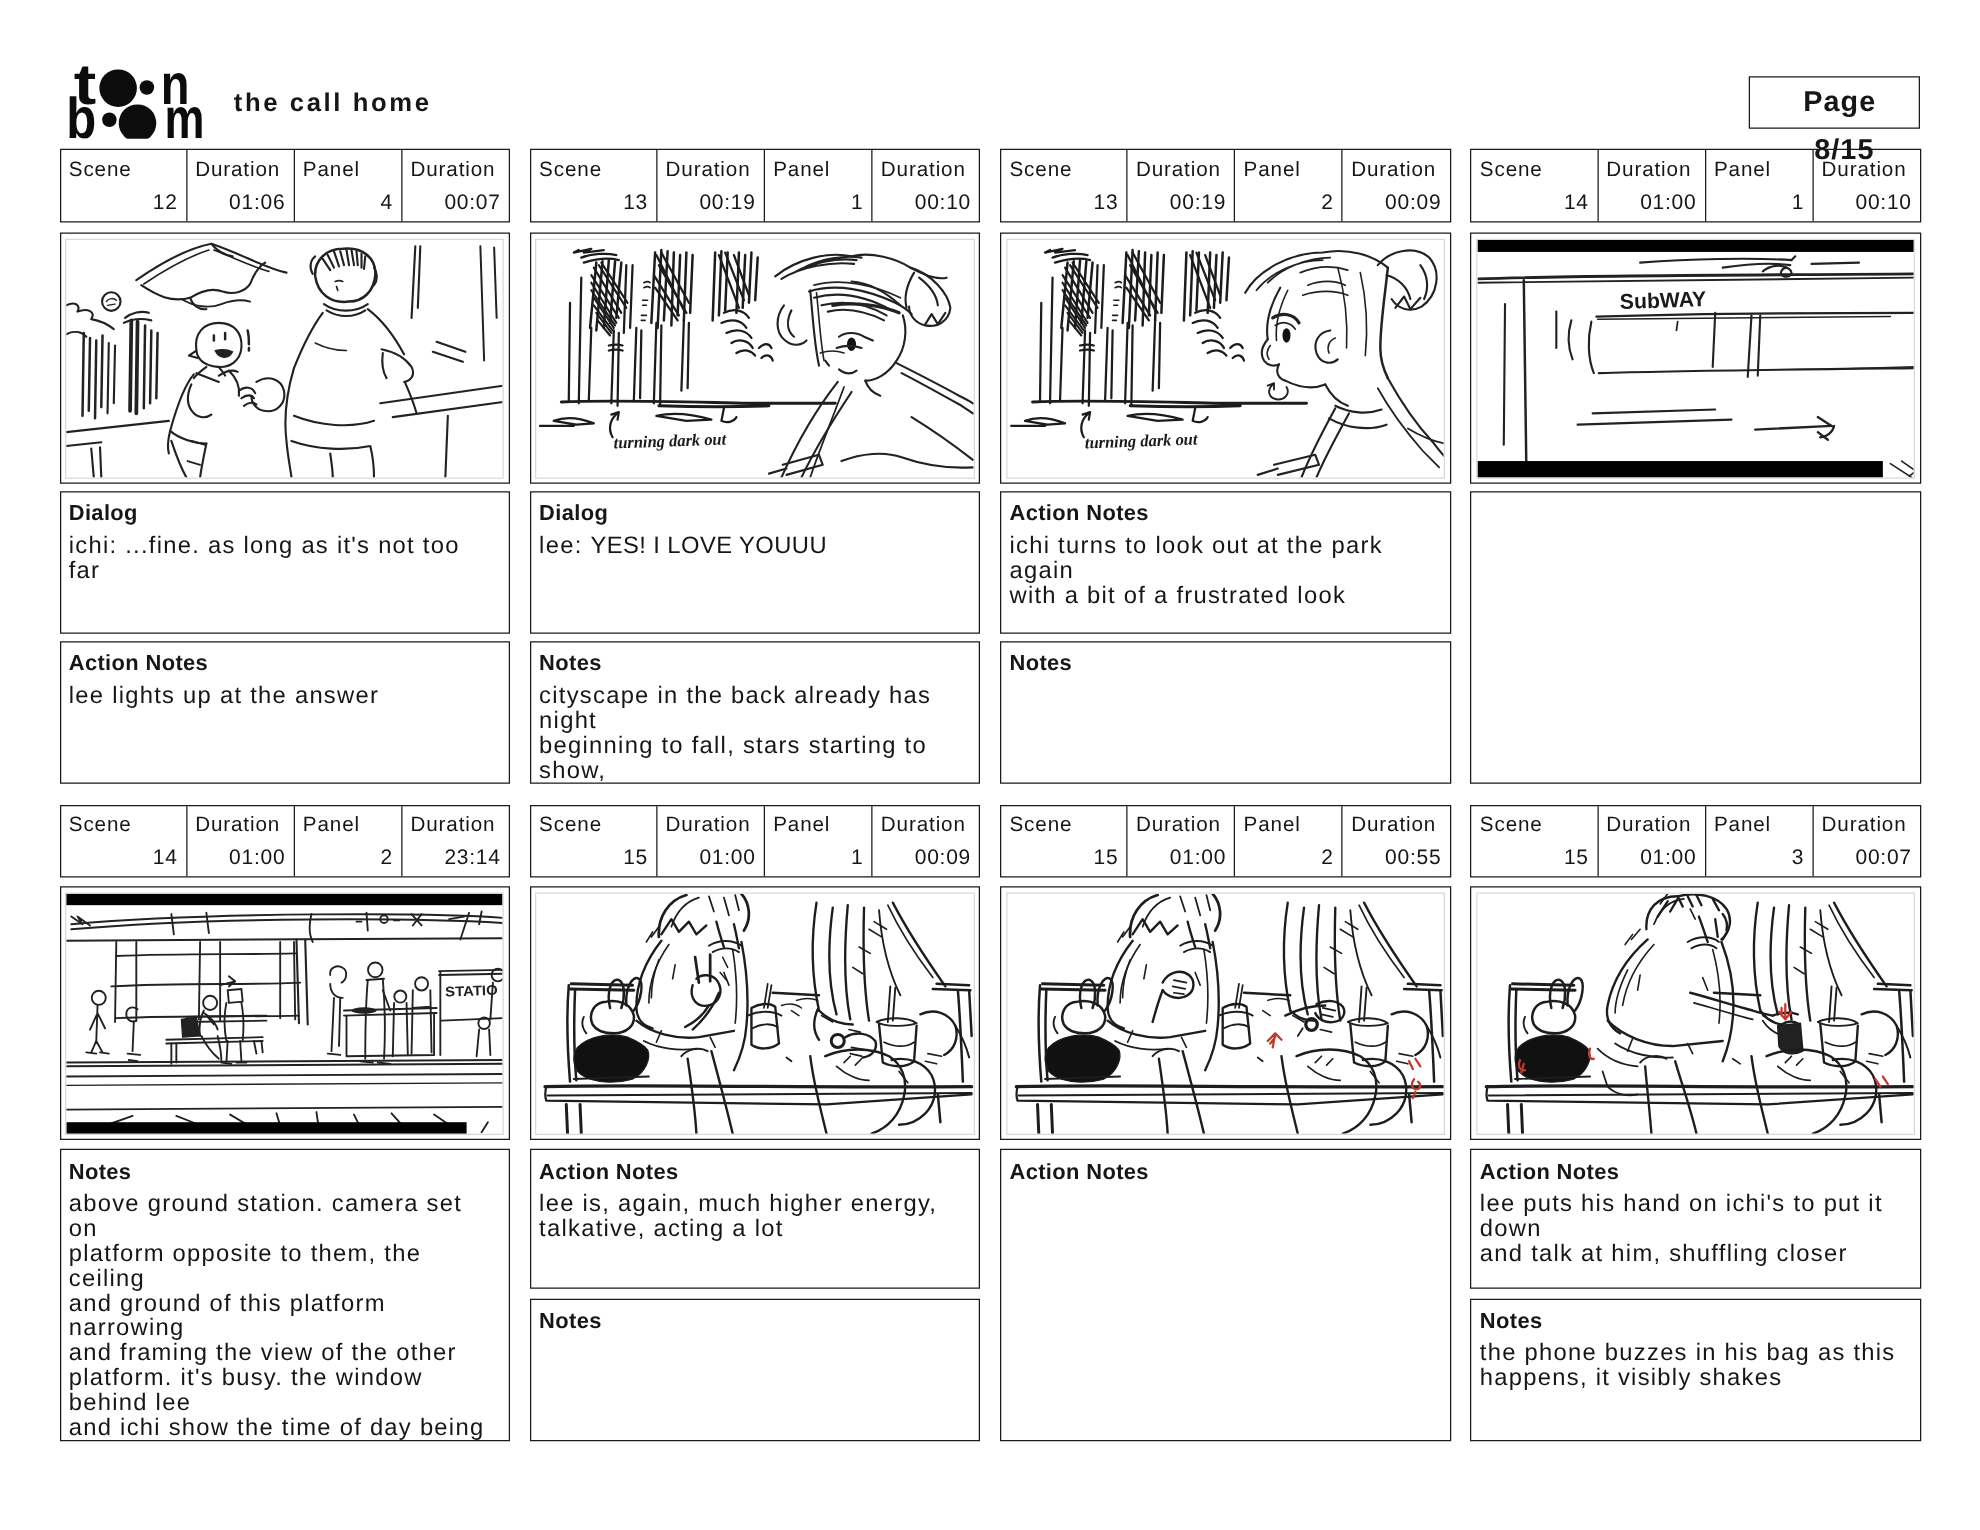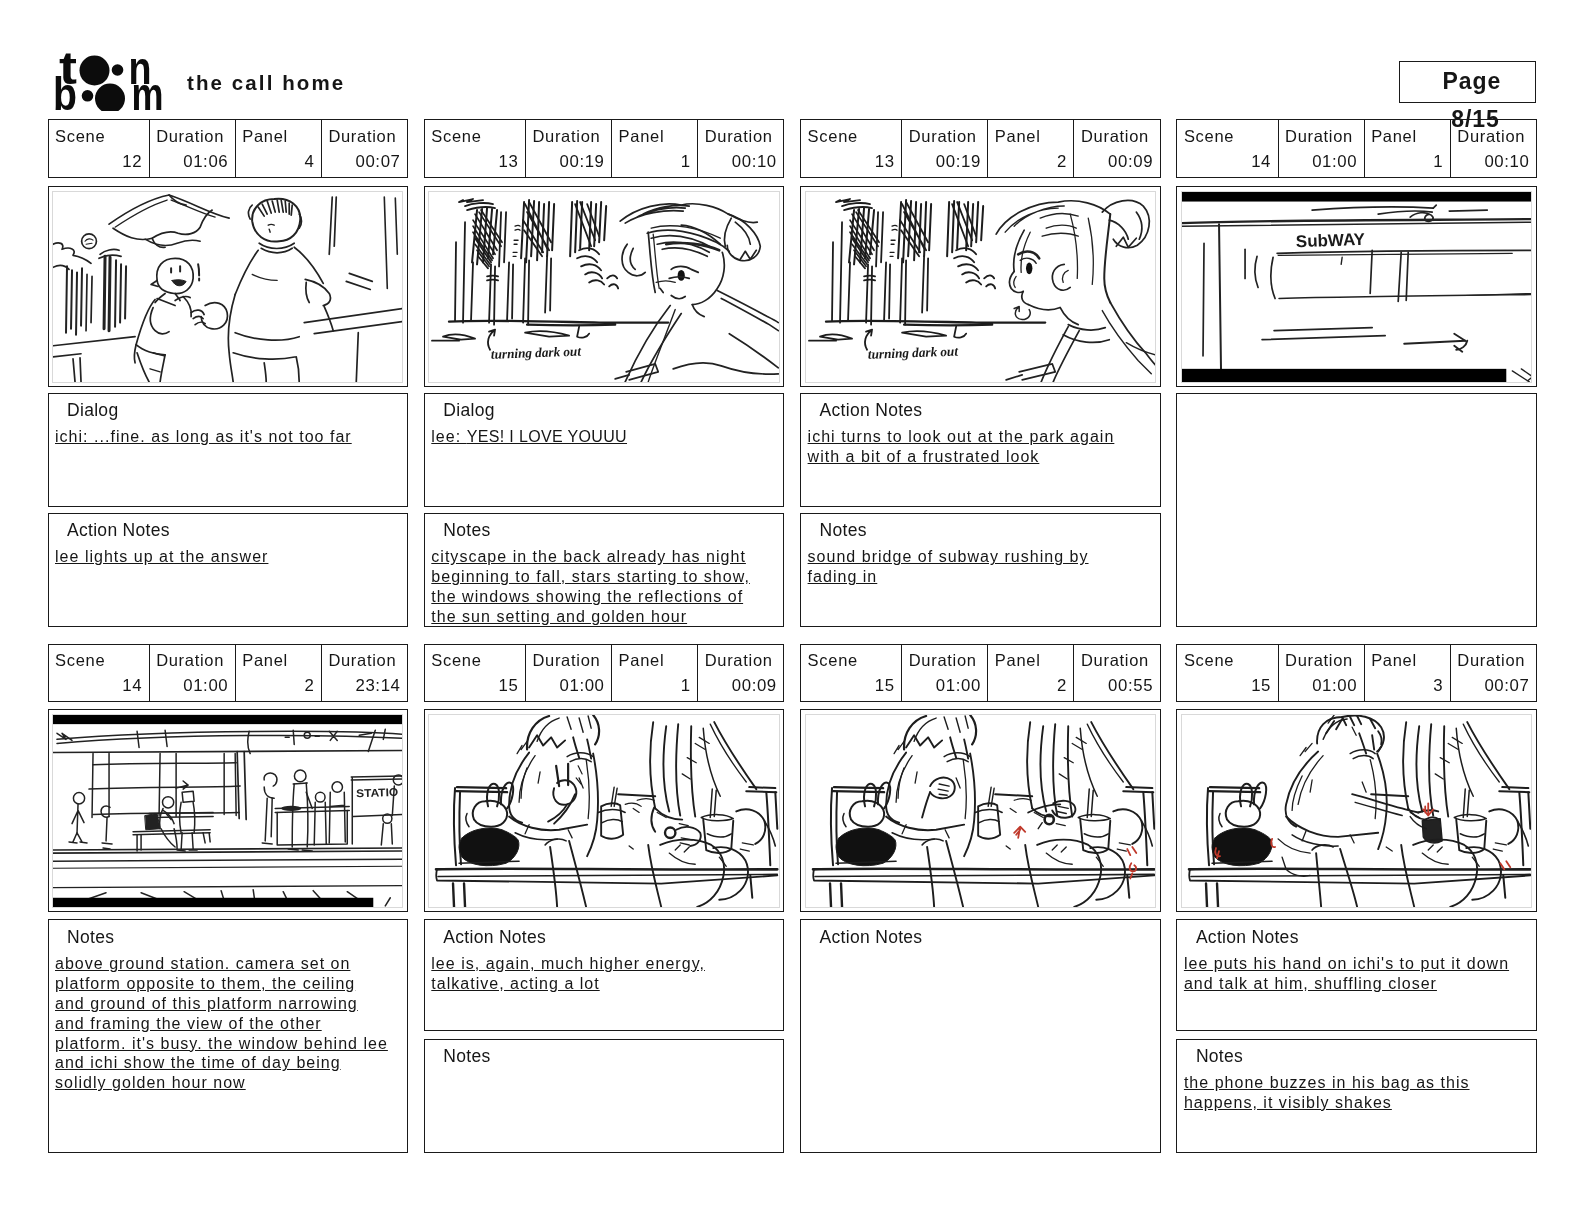--- a/index.html
+++ b/index.html
@@ -8,22 +8,22 @@
 .abs{position:absolute;}
 .tbl{position:absolute;border:1.3px solid #1a1a1a;box-sizing:border-box;display:flex;}
 .tc{flex:1 1 25%;position:relative;border-left:1.3px solid #1a1a1a;}
 .tc:first-child{border-left:none;padding-left:15px;}
 .tlab{position:absolute;top:6.5px;left:6.5px;font-size:16.5px;letter-spacing:0.7px;}
 .tval{position:absolute;bottom:5px;right:6.5px;font-size:16.8px;letter-spacing:0.6px;}
 .panel{position:absolute;border:1.3px solid #1a1a1a;box-sizing:border-box;background:#fff;padding:3.6px;}
 .pin{width:100%;height:100%;border:1px solid #d9d9d9;box-sizing:border-box;overflow:hidden;}
 .pin svg{display:block;width:100%;height:100%;}
 .cap{position:absolute;border:1.3px solid #1a1a1a;box-sizing:border-box;padding:6.5px 8px 0 6.5px;overflow:hidden;}
-.cap h4{margin:0 0 7px 12px;font-size:17.5px;font-weight:normal;letter-spacing:0.3px;line-height:20px;}
-.cap p{margin:0;font-size:16px;letter-spacing:1.02px;line-height:19.9px;text-decoration:underline;}
+.cap h4{margin:0 0 7px 0;font-size:17.5px;font-weight:bold;letter-spacing:0.3px;line-height:20px;}
+.cap p{margin:0;font-size:19px;letter-spacing:1.02px;line-height:19.9px;}
 svg path,svg line,svg circle,svg rect,svg ellipse,svg polyline{vector-effect:non-scaling-stroke;}
 </style>
 </head>
 <body>
 
 <div class="abs" style="left:53px;top:50px;width:112px;height:61px;">
 <svg viewBox="0 0 112 61" width="112" height="61">
 <g fill="#0c0c0c" font-family="Liberation Sans" font-weight="bold" font-size="46px">
 <text x="6" y="33.5" textLength="18" lengthAdjust="spacingAndGlyphs">t</text>
 <text x="75.5" y="33.5" textLength="23" lengthAdjust="spacingAndGlyphs">n</text>
@@ -327,21 +327,20 @@
 <h4>Notes</h4>
 <p>cityscape in the back already has night<br>beginning to fall, stars starting to show,<br>the windows showing the reflections of<br>the sun setting and golden hour</p>
 </div>
 
 <div class="cap" style="left:800.1px;top:392.9px;width:360.5px;height:113.9px;">
 <h4>Action Notes</h4>
 <p>ichi turns to look out at the park again<br>with a bit of a frustrated look</p>
 </div>
 <div class="cap" style="left:800.1px;top:512.9px;width:360.5px;height:113.9px;">
 <h4>Notes</h4>
-<p>sound bridge of subway rushing by<br>fading in</p>
 </div>
 
 <div class="cap" style="left:1176.4px;top:392.9px;width:360.5px;height:233.9px;"></div>
 
 <div class="tbl" style="left:47.5px;top:643.8px;width:360.5px;height:58.5px;">
 <div class="tc">
       <span class="tlab">Scene</span>
       <span class="tval">14</span>
     </div>
 <div class="tc">

